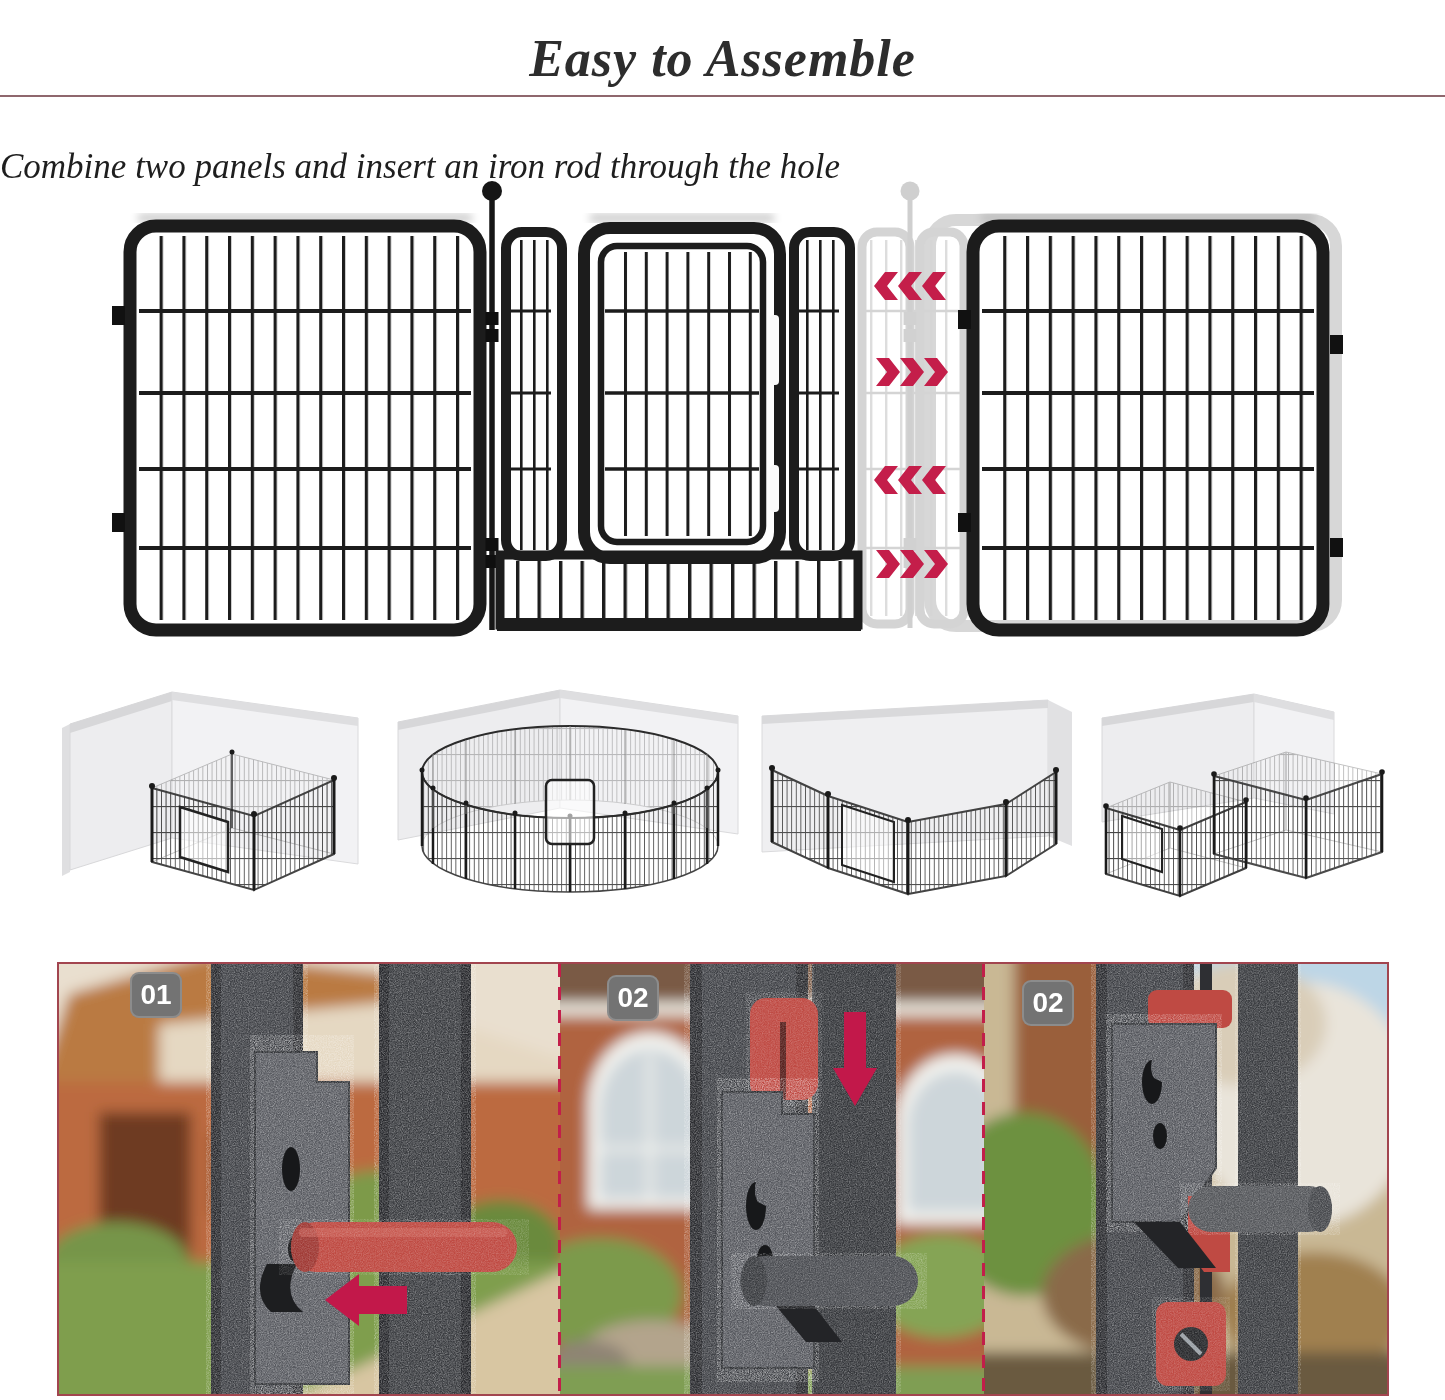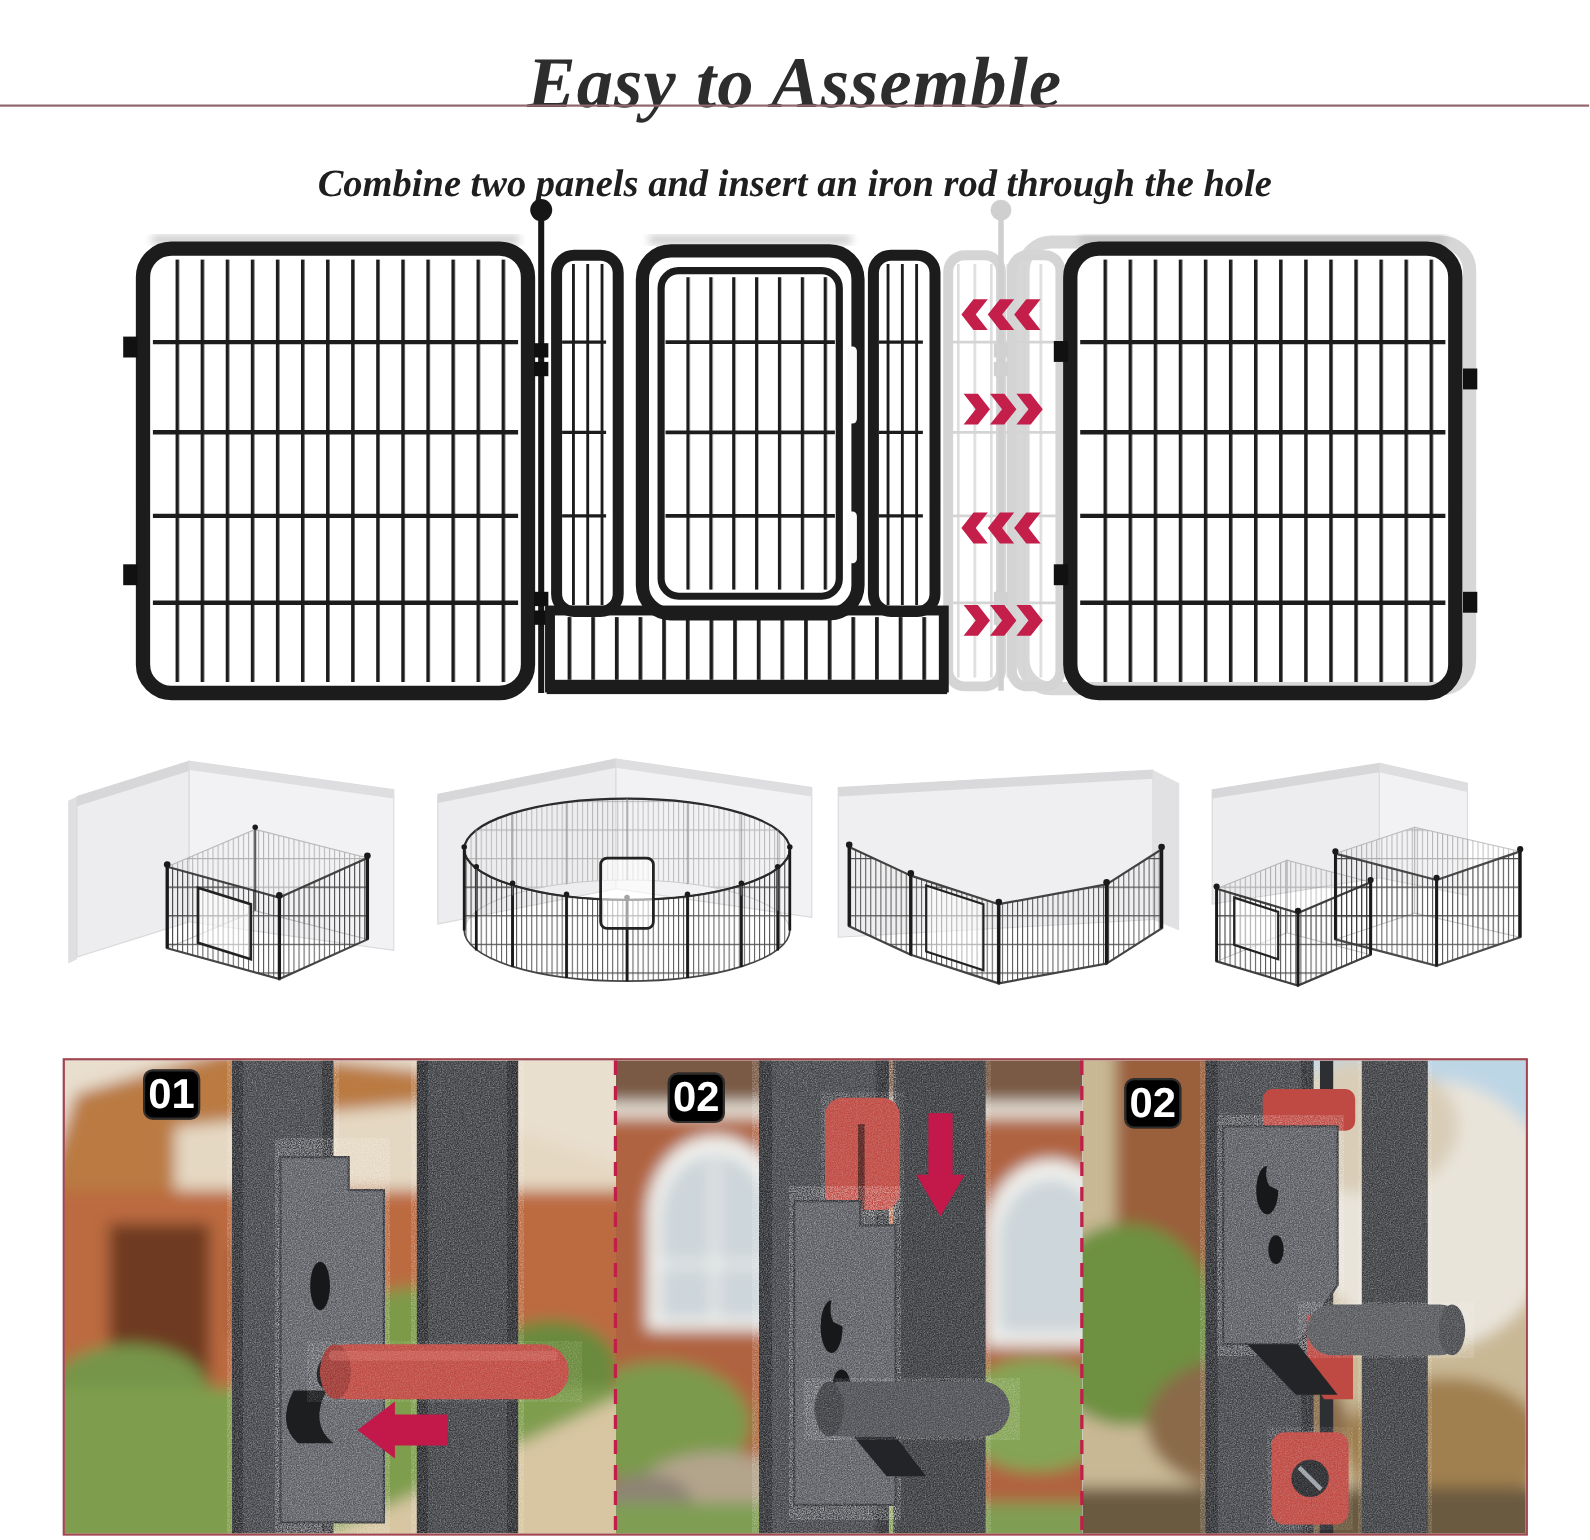--- a/index.html
+++ b/index.html
@@ -1,33 +1,33 @@
 <!DOCTYPE html>
 <html><head>
 <meta charset="utf-8">
 <style>
   html,body{margin:0;padding:0;background:#ffffff;}
   .page{position:relative;width:1445px;height:1400px;background:#fff;overflow:hidden;
         font-family:"Liberation Serif",serif;}
   .title{position:absolute;top:-6px;left:0;width:100%;text-align:center;
-         font-style:italic;font-weight:700;font-size:66px;color:#2d2d2d;letter-spacing:1px;}
+         font-style:italic;font-weight:700;font-size:52px;color:#2d2d2d;letter-spacing:1px;}
   .divider{position:absolute;top:95px;left:0;width:100%;height:2px;background:#8f676d;}
-  .subtitle{position:absolute;top:118px;left:0;width:100%;text-align:center;
-            font-style:italic;font-weight:700;font-size:35px;color:#1e1e1e;}
+  .subtitle{position:absolute;top:118px;left:0;width:100%;text-align:left;
+            font-style:italic;font-weight:400;font-size:35px;color:#1e1e1e;}
   .fence-svg{position:absolute;top:172px;left:0;}
   .config-svg{position:absolute;top:676px;left:0;}
   .photo-strip{position:absolute;top:962px;left:57px;width:1332px;height:434px;
                border:2px solid #a2454f;box-sizing:border-box;background:#ddd;}
   .photo{position:absolute;top:0;height:430px;overflow:hidden;}
   .photo svg{display:block;}
   .sep{position:absolute;top:0;width:3px;height:430px;z-index:5;
        background:repeating-linear-gradient(180deg,#c21e4a 0 13px,rgba(0,0,0,0) 13px 23px);}
-  .step-badge{position:absolute;width:52px;height:46px;background:#000000;border-radius:9px;
+  .step-badge{position:absolute;width:52px;height:46px;background:#737373;border-radius:9px;
               z-index:6;display:flex;align-items:center;justify-content:center;
-              color:#fff;font-family:"Liberation Sans",sans-serif;font-weight:700;font-size:38px;
+              color:#fff;font-family:"Liberation Sans",sans-serif;font-weight:700;font-size:28px;
               box-shadow:inset 0 0 0 2px rgba(255,255,255,0.18);}
 </style>
 </head>
 <body>
 
 <div class="page">
 
   <h1 class="title">Easy to Assemble</h1>
   <div class="divider"></div>
   <h2 class="subtitle">Combine two panels and insert an iron rod through the hole</h2>

